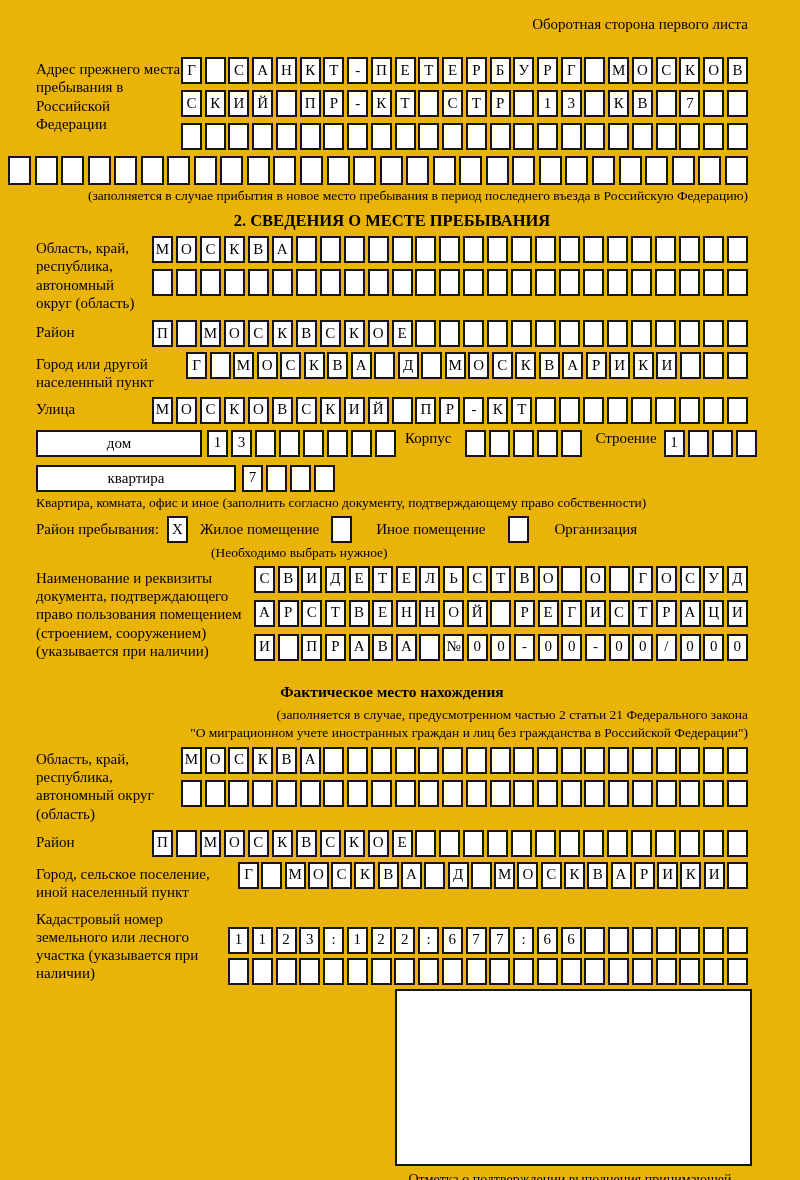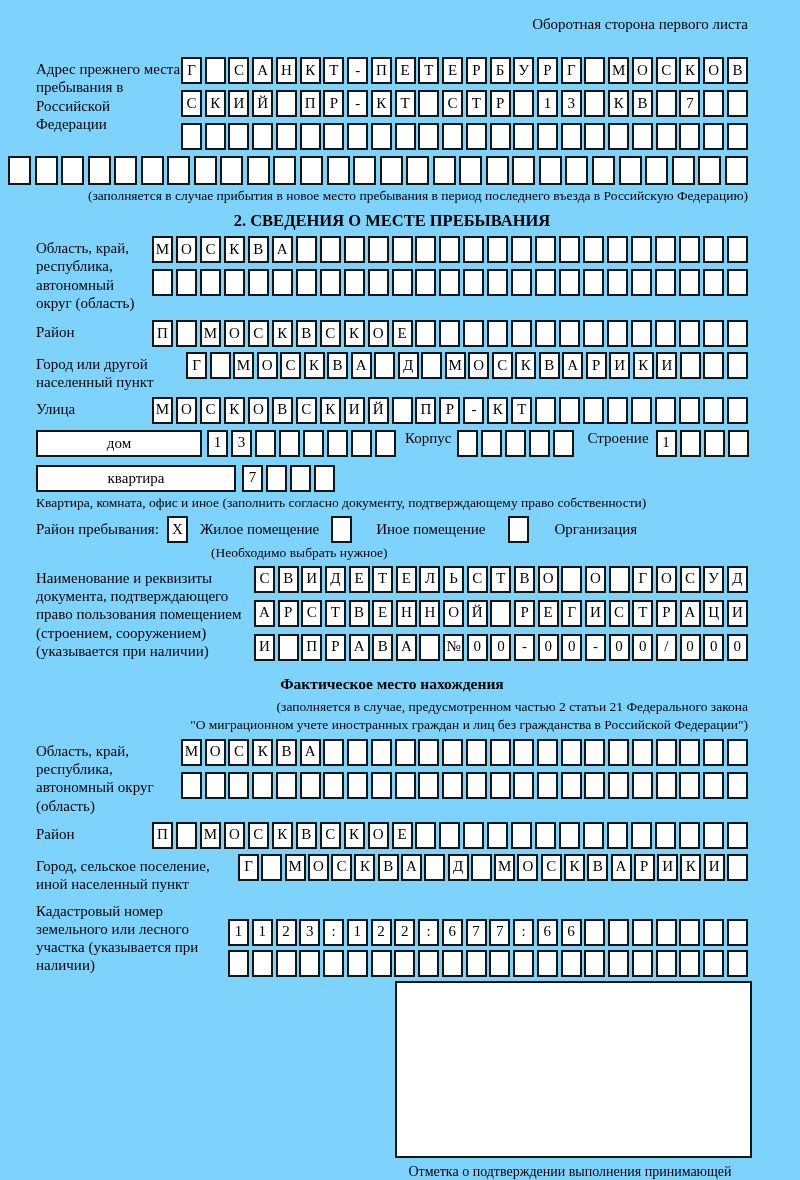--- a/index.html
+++ b/index.html
@@ -7,21 +7,21 @@
   body {
     width: 800px; height: 1180px;
     font-family: "Liberation Serif", serif;
     color: #000;
   }
   .page {
     position: relative;
     width: 800px; height: 1180px;
     padding: 14px 52px 0 36px;
     overflow: hidden;
-    background: #7dd3fc;
+    background: #eab308;
   }
   .hdr { text-align: right; font-size: 15px; margin-top: 2px; }
 
   .frow { display: flex; align-items: flex-start; }
   .flabel { flex: none; font-size: 15px; line-height: 1.22; padding-top: 3px; }
   .fcells { flex: none; display: flex; flex-direction: column; gap: 6px; }
 
   .cellrow { display: flex; justify-content: space-between; flex: none; }
   .cell {
     flex: none; width: 21px; height: 27px;
@@ -337,21 +337,21 @@
     <div class="cellrow" style="width:189px; margin-left:5px">
         <span class="cell">1</span>
         <span class="cell">3</span>
         <span class="cell"></span>
         <span class="cell"></span>
         <span class="cell"></span>
         <span class="cell"></span>
         <span class="cell"></span>
         <span class="cell"></span>
       </div>
-    <div class="inline-lbl" style="margin:0 6px 0 9px; padding-top:0">Корпус</div>
+    <div class="inline-lbl" style="margin:0 14px 0 9px; padding-top:0">Корпус</div>
     <div class="cellrow" style="width:117px">
         <span class="cell"></span>
         <span class="cell"></span>
         <span class="cell"></span>
         <span class="cell"></span>
         <span class="cell"></span>
       </div>
     <div class="inline-lbl" style="margin:0 7px 0 13px; padding-top:0">Строение</div>
     <div class="cellrow" style="width:93px">
         <span class="cell">1</span>
@@ -451,21 +451,21 @@
           <span class="cell">0</span>
           <span class="cell">0</span>
           <span class="cell">/</span>
           <span class="cell">0</span>
           <span class="cell">0</span>
           <span class="cell">0</span>
         </div>
     </div>
   </div>
 
-  <div class="subtitle" style="margin-top:14px">Фактическое место нахождения</div>
+  <div class="subtitle" style="margin-top:22px">Фактическое место нахождения</div>
   <div class="note center" style="margin-top:6px">(заполняется в случае, предусмотренном частью 2 статьи 21 Федерального закона</div>
   <div class="note center" style="margin-top:2px">"О миграционном учете иностранных граждан и лиц без гражданства в Российской Федерации")</div>
 
   <div class="frow" style="margin-top:6px">
     <div class="flabel" style="width:145px">Область, край, республика, автономный округ (область)</div>
     <div class="fcells" style="width:567px">
       <div class="cellrow">
           <span class="cell">М</span>
           <span class="cell">О</span>
           <span class="cell">С</span>

